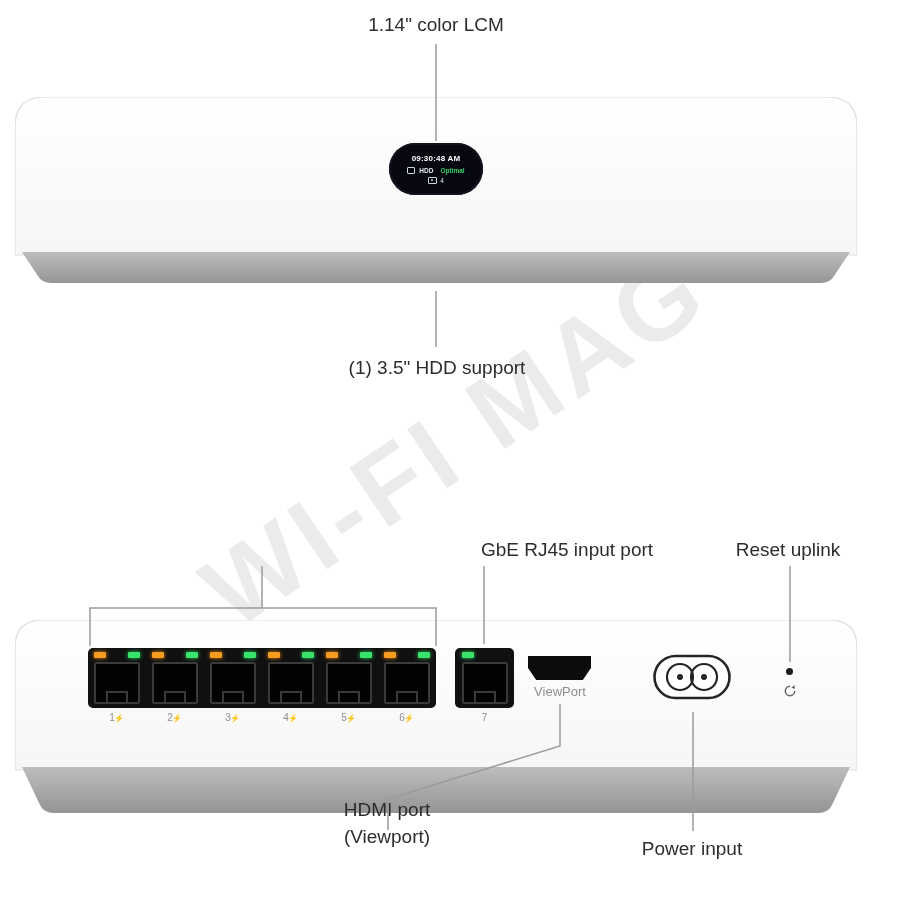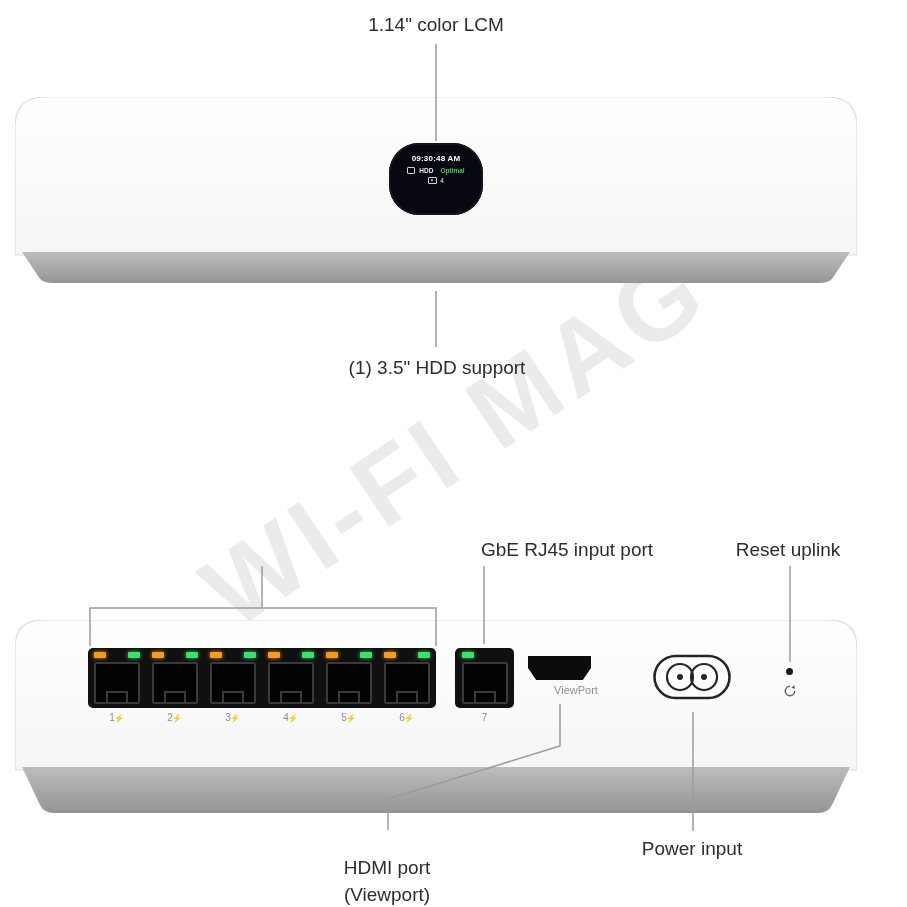--- a/index.html
+++ b/index.html
@@ -10,37 +10,37 @@
   
   .label{
     position:absolute;transform:translateX(-50%);
     font-size:19px;color:#2d2d2d;white-space:nowrap;text-align:center;
   }
   .lbl-lcm{left:436px;top:14px;}
   .lbl-hddsup{left:437px;top:357px;}
   .lbl-poe{left:262px;top:539px;}
   .lbl-uplink{left:567px;top:539px;}
   .lbl-reset{left:788px;top:539px;}
-  .lbl-hdmi{left:387px;top:854px;line-height:27px;}
+  .lbl-hdmi{left:387px;top:796px;line-height:27px;}
   .lbl-power{left:692px;top:838px;text-align:right;}
   
   .watermark{
     position:absolute;left:455px;top:440px;
     transform:translate(-50%,-50%) rotate(-34deg);
     font-size:104px;font-weight:600;letter-spacing:6px;white-space:nowrap;
     color:rgba(0,0,0,0.08);
   }
   
   .device{position:absolute;}
   .device svg{display:block;}
   .dev-front{left:15px;top:97px;width:842px;height:186px;}
   .dev-rear{left:15px;top:620px;width:842px;height:193px;}
   
   .lcd{
-    position:absolute;left:389px;top:143px;width:94px;height:72px;
+    position:absolute;left:389px;top:143px;width:94px;height:52px;
     background:#06070f;border-radius:30px;color:#e8eaf2;
     box-shadow:inset 0 0 0 2px #14151f;
   }
   .lcd-time{margin-top:11px;text-align:center;font-size:8px;font-weight:bold;color:#ffffff;letter-spacing:.2px;}
   .lcd-row{display:flex;justify-content:center;align-items:center;gap:4px;margin-top:4px;font-size:6.5px;}
   .hdd-ic{display:inline-block;width:6px;height:5px;border:1px solid #cfd3e0;border-radius:1px;}
   .lcd-hdd{font-weight:bold;color:#e8eaf2;}
   .lcd-status{font-weight:bold;color:#35d06b;margin-left:3px;}
   .lcd-row3{display:flex;justify-content:center;align-items:center;gap:3px;margin-top:3px;font-size:6.5px;color:#e8eaf2;}
   .cam-ic{display:inline-block;width:7px;height:5px;border:1px solid #cfd3e0;border-radius:1px;position:relative;}
@@ -69,21 +69,21 @@
     width:18px;height:9px;background:#020202;border:2px solid #3a3a3a;border-bottom:none;
   }
   .port-labels{position:absolute;left:88px;top:712px;width:348px;display:flex;}
   .plabel{width:58px;text-align:center;font-size:10px;color:#8e8e8e;}
   .bolt{font-size:8px;color:#8e8e8e;}
   .uplink-num{position:absolute;left:455px;top:712px;width:59px;text-align:center;font-size:10px;color:#8e8e8e;}
   .hdmi{
     position:absolute;left:528px;top:656px;width:63px;height:24px;background:#0c0c0c;
     clip-path:polygon(0 0,100% 0,100% 50%,87% 100%,13% 100%,0 50%);
   }
-  .hdmi-print{position:absolute;left:560px;top:684px;transform:translateX(-50%);font-size:11px;color:#8e8e8e;margin-left:16px;}
+  .hdmi-print{position:absolute;left:560px;top:684px;transform:translateX(-50%);font-size:13px;color:#8e8e8e;}
   .power-inlet{position:absolute;left:653px;top:653px;}
   .reset-dot{position:absolute;left:786px;top:668px;width:7px;height:7px;border-radius:50%;background:#1b1b1b;}
   .reset-ic{position:absolute;left:783px;top:684px;}
   
   .lines{position:absolute;left:0;top:0;pointer-events:none;z-index:5;}
 </style>
 </head>
 <body>
 
 <div class="stage">

